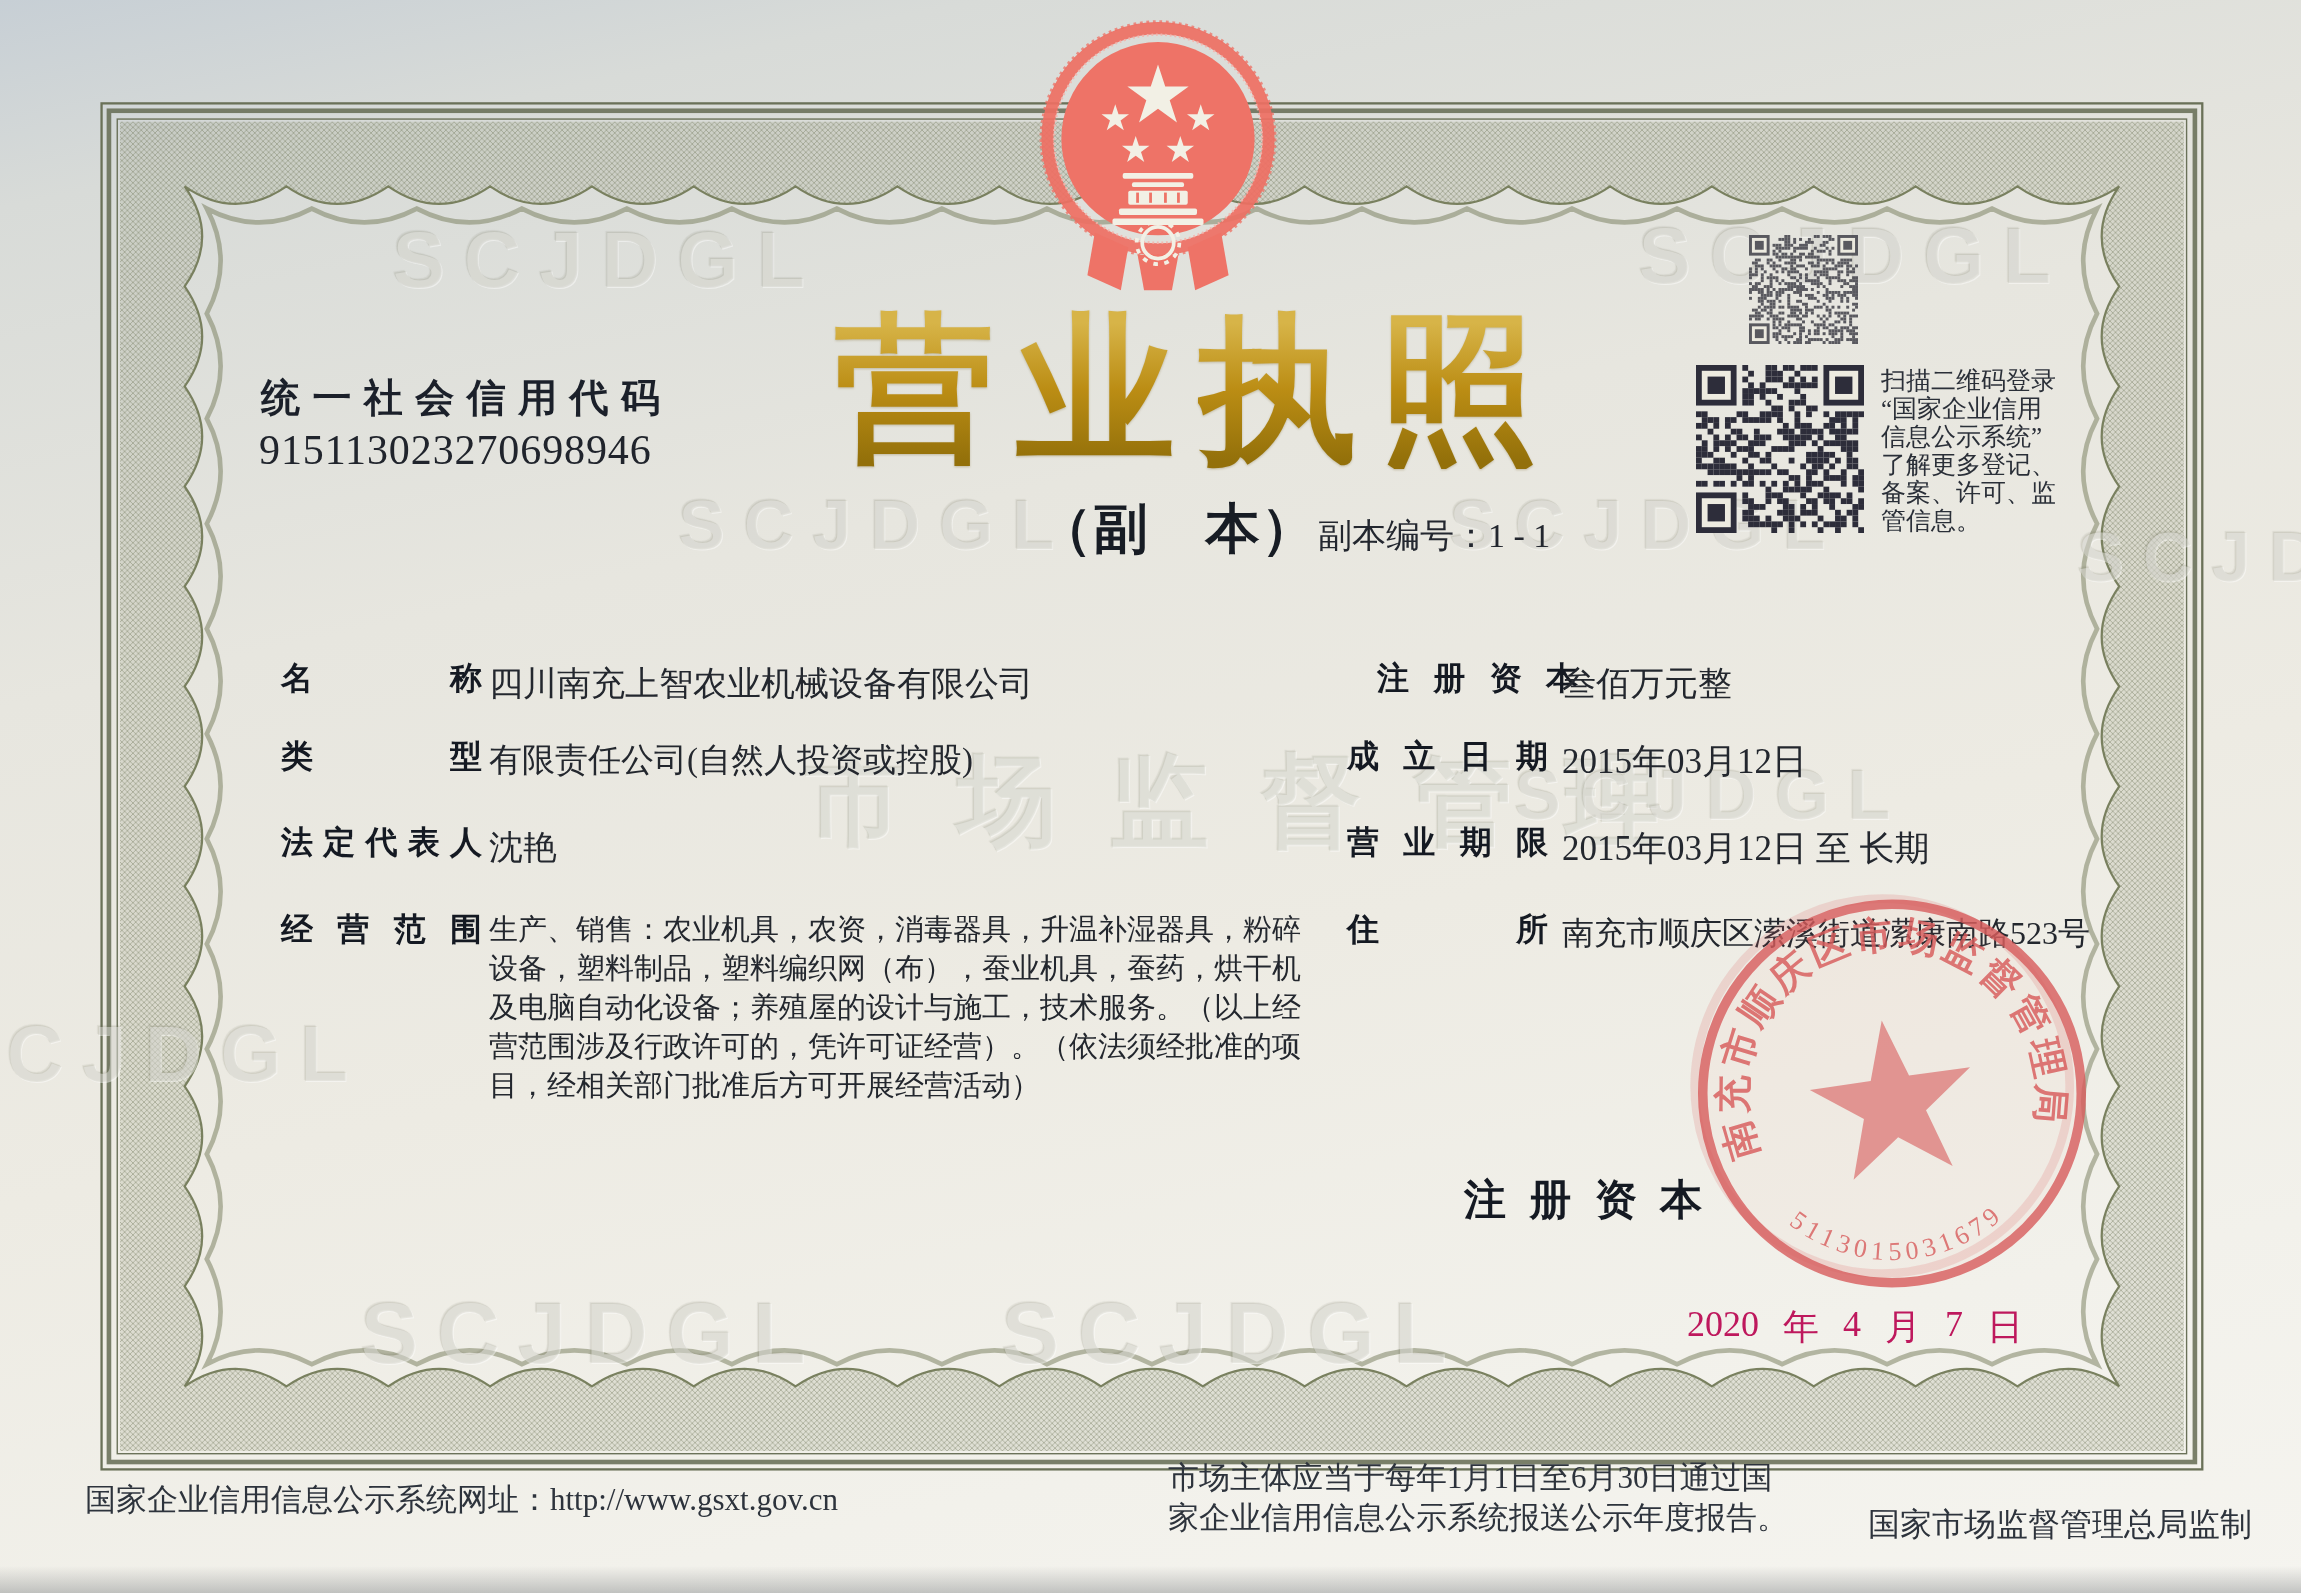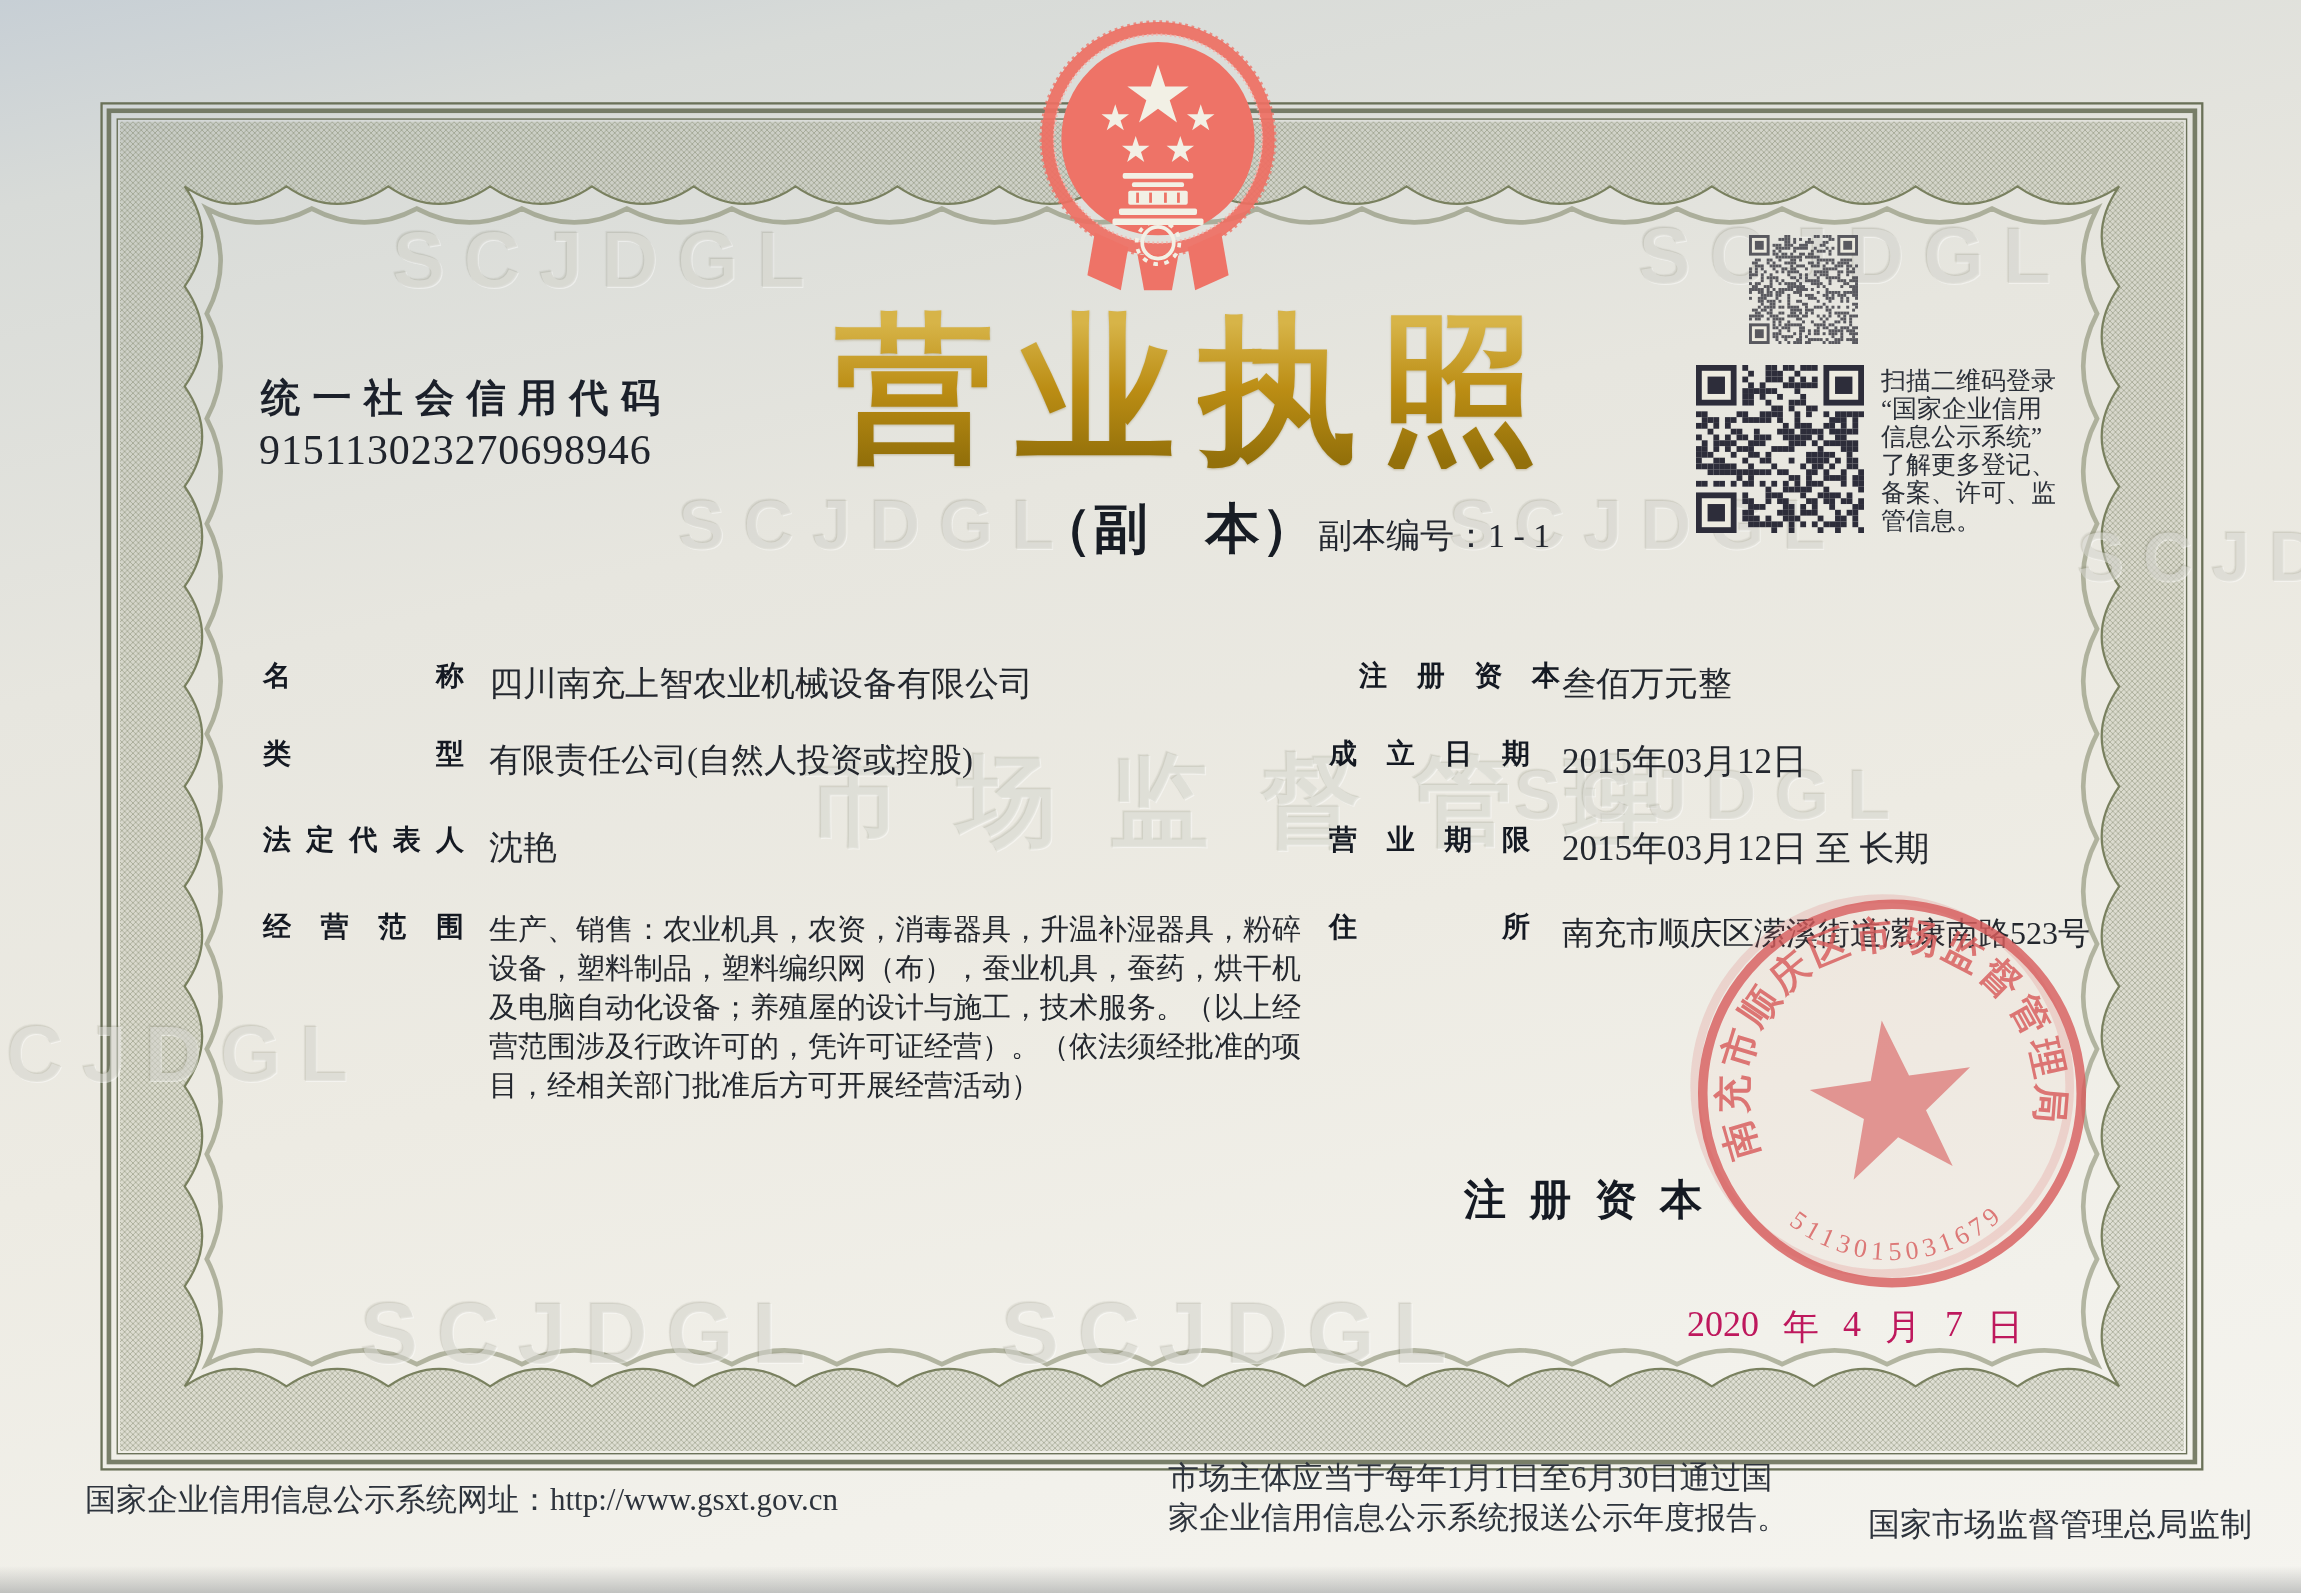--- a/index.html
+++ b/index.html
@@ -28,22 +28,22 @@
     -webkit-background-clip:text;background-clip:text;color:transparent;
     filter:drop-shadow(0.9px 1.8px 0.9px rgba(110,85,15,.30));
   }
   .copy-label{left:1038px;top:493px;font-size:54px;font-weight:700;color:#171c24;letter-spacing:1.8px;}
   .copy-no{left:1318px;top:513px;font-size:34px;color:#23272f;}
   
   .qr-s{left:1749px;top:234px;width:109px;height:111px;opacity:.88;}
   .qr-b{left:1696px;top:364px;width:168px;height:170px;}
   .qr-caption{left:1881px;top:367px;width:194px;font-size:25px;line-height:28px;color:#2a2f38;white-space:pre-line;}
   
-  .lbl{font-family:"Liberation Sans","DejaVu Sans",sans-serif;font-weight:700;font-size:28px;color:#141922;
-    width:201px;text-align:justify;text-align-last:justify;}
+  .lbl{font-family:"Liberation Sans","DejaVu Sans",sans-serif;font-weight:700;font-size:32px;color:#141922;
+    width:201px;text-align:justify;text-align-last:justify;margin-left:18px;}
   .val{font-size:34px;color:#23272e;white-space:nowrap;}
   .scope-val{left:489px;top:910px;width:812px;font-size:29px;line-height:39px;color:#23272e;white-space:pre-line;}
   .reg-label{left:1464px;top:1172px;width:238px;font-family:"Liberation Sans","DejaVu Sans",sans-serif;
     font-weight:700;font-size:42px;color:#141922;text-align:justify;text-align-last:justify;}
   .date-row{left:1687px;top:1303px;display:flex;gap:24px;font-size:36px;color:#be185d;}
   
   .f-left{left:85px;top:1479px;font-size:31px;color:#2d333c;}
   .f-center{left:1168px;top:1458px;font-size:31px;line-height:40px;color:#2d333c;white-space:pre-line;}
   .f-right{left:1868px;top:1503px;font-size:32px;color:#2d333c;}
   

